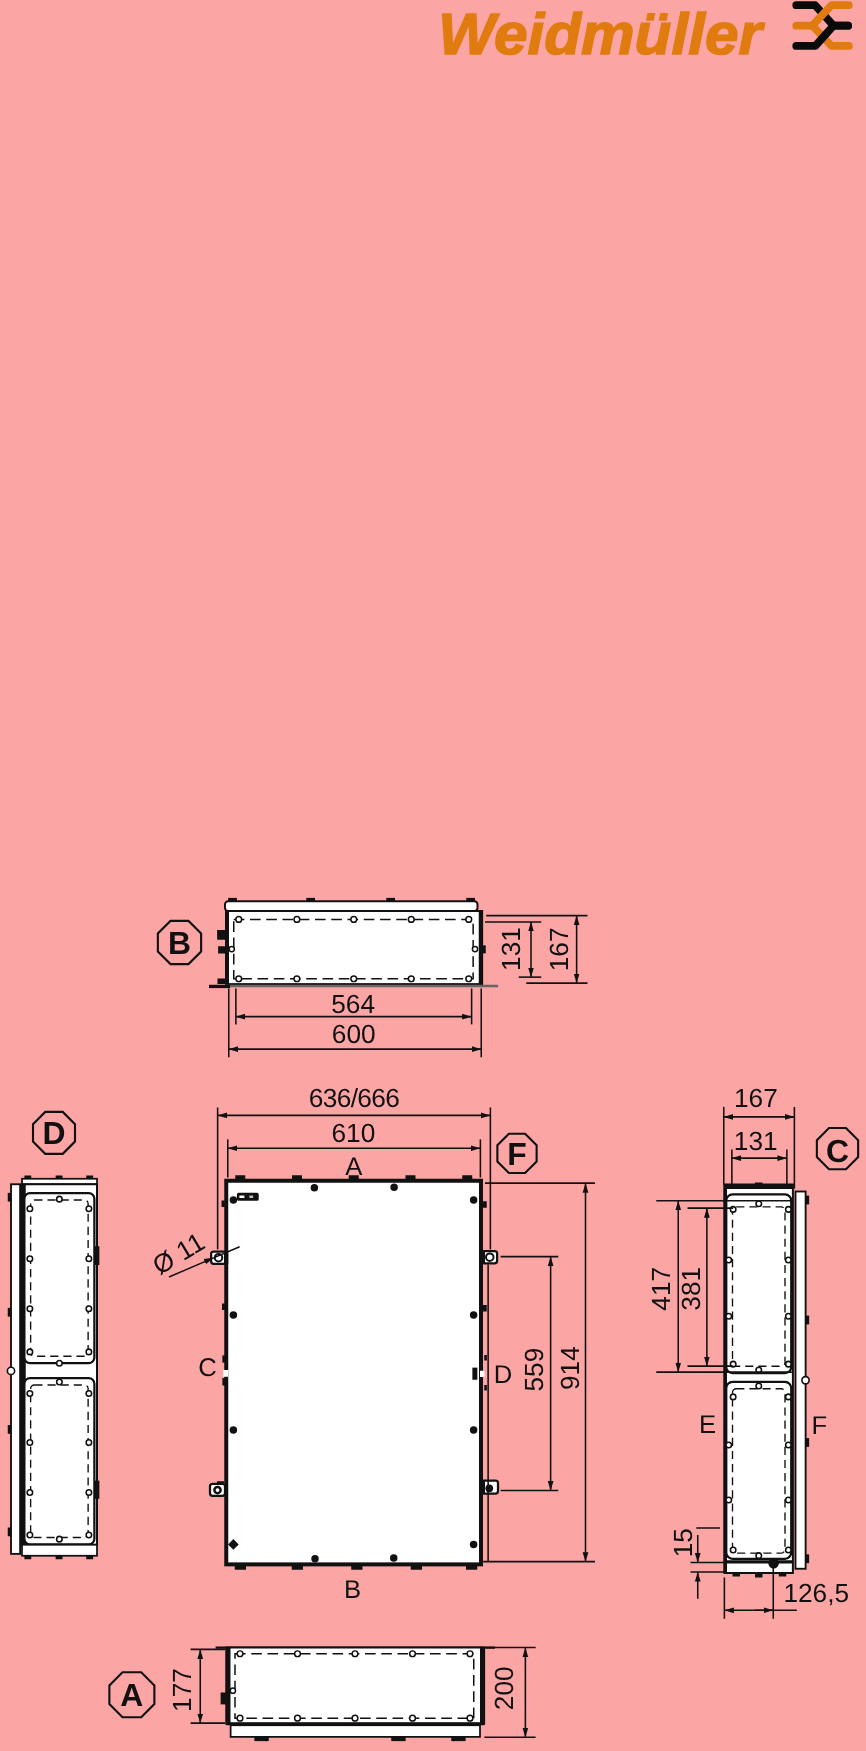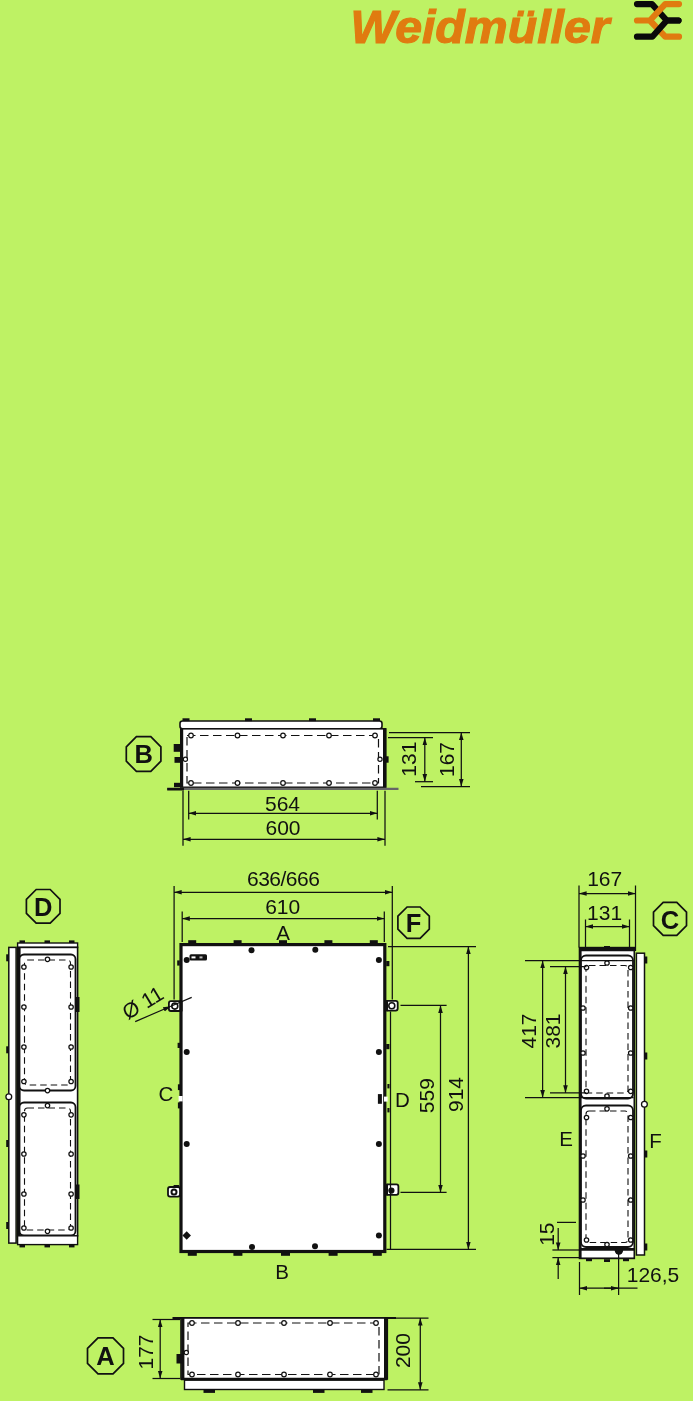--- a/index.html
+++ b/index.html
@@ -1,16 +1,16 @@
 <!DOCTYPE html>
 <html><head>
 <meta charset="utf-8">
 <style>
   html,body{margin:0;padding:0;background:#fff;}
-  #page{position:relative;width:693px;height:1401px;background:#bef264;overflow:hidden;}
+  #page{position:relative;width:693px;height:1401px;background:#fca5a5;overflow:hidden;}
   svg{display:block;}
   text{font-family:"Liberation Sans",sans-serif;fill:#111;}
   .dim{font-size:21px;}
   .lbl{font-size:20.5px;}
   .oct{font-size:25.5px;font-weight:bold;}
 </style>
 </head>
 <body>
 <div id="page">
 <svg width="693" height="1401" viewBox="0 0 693 1401" xmlns="http://www.w3.org/2000/svg">

